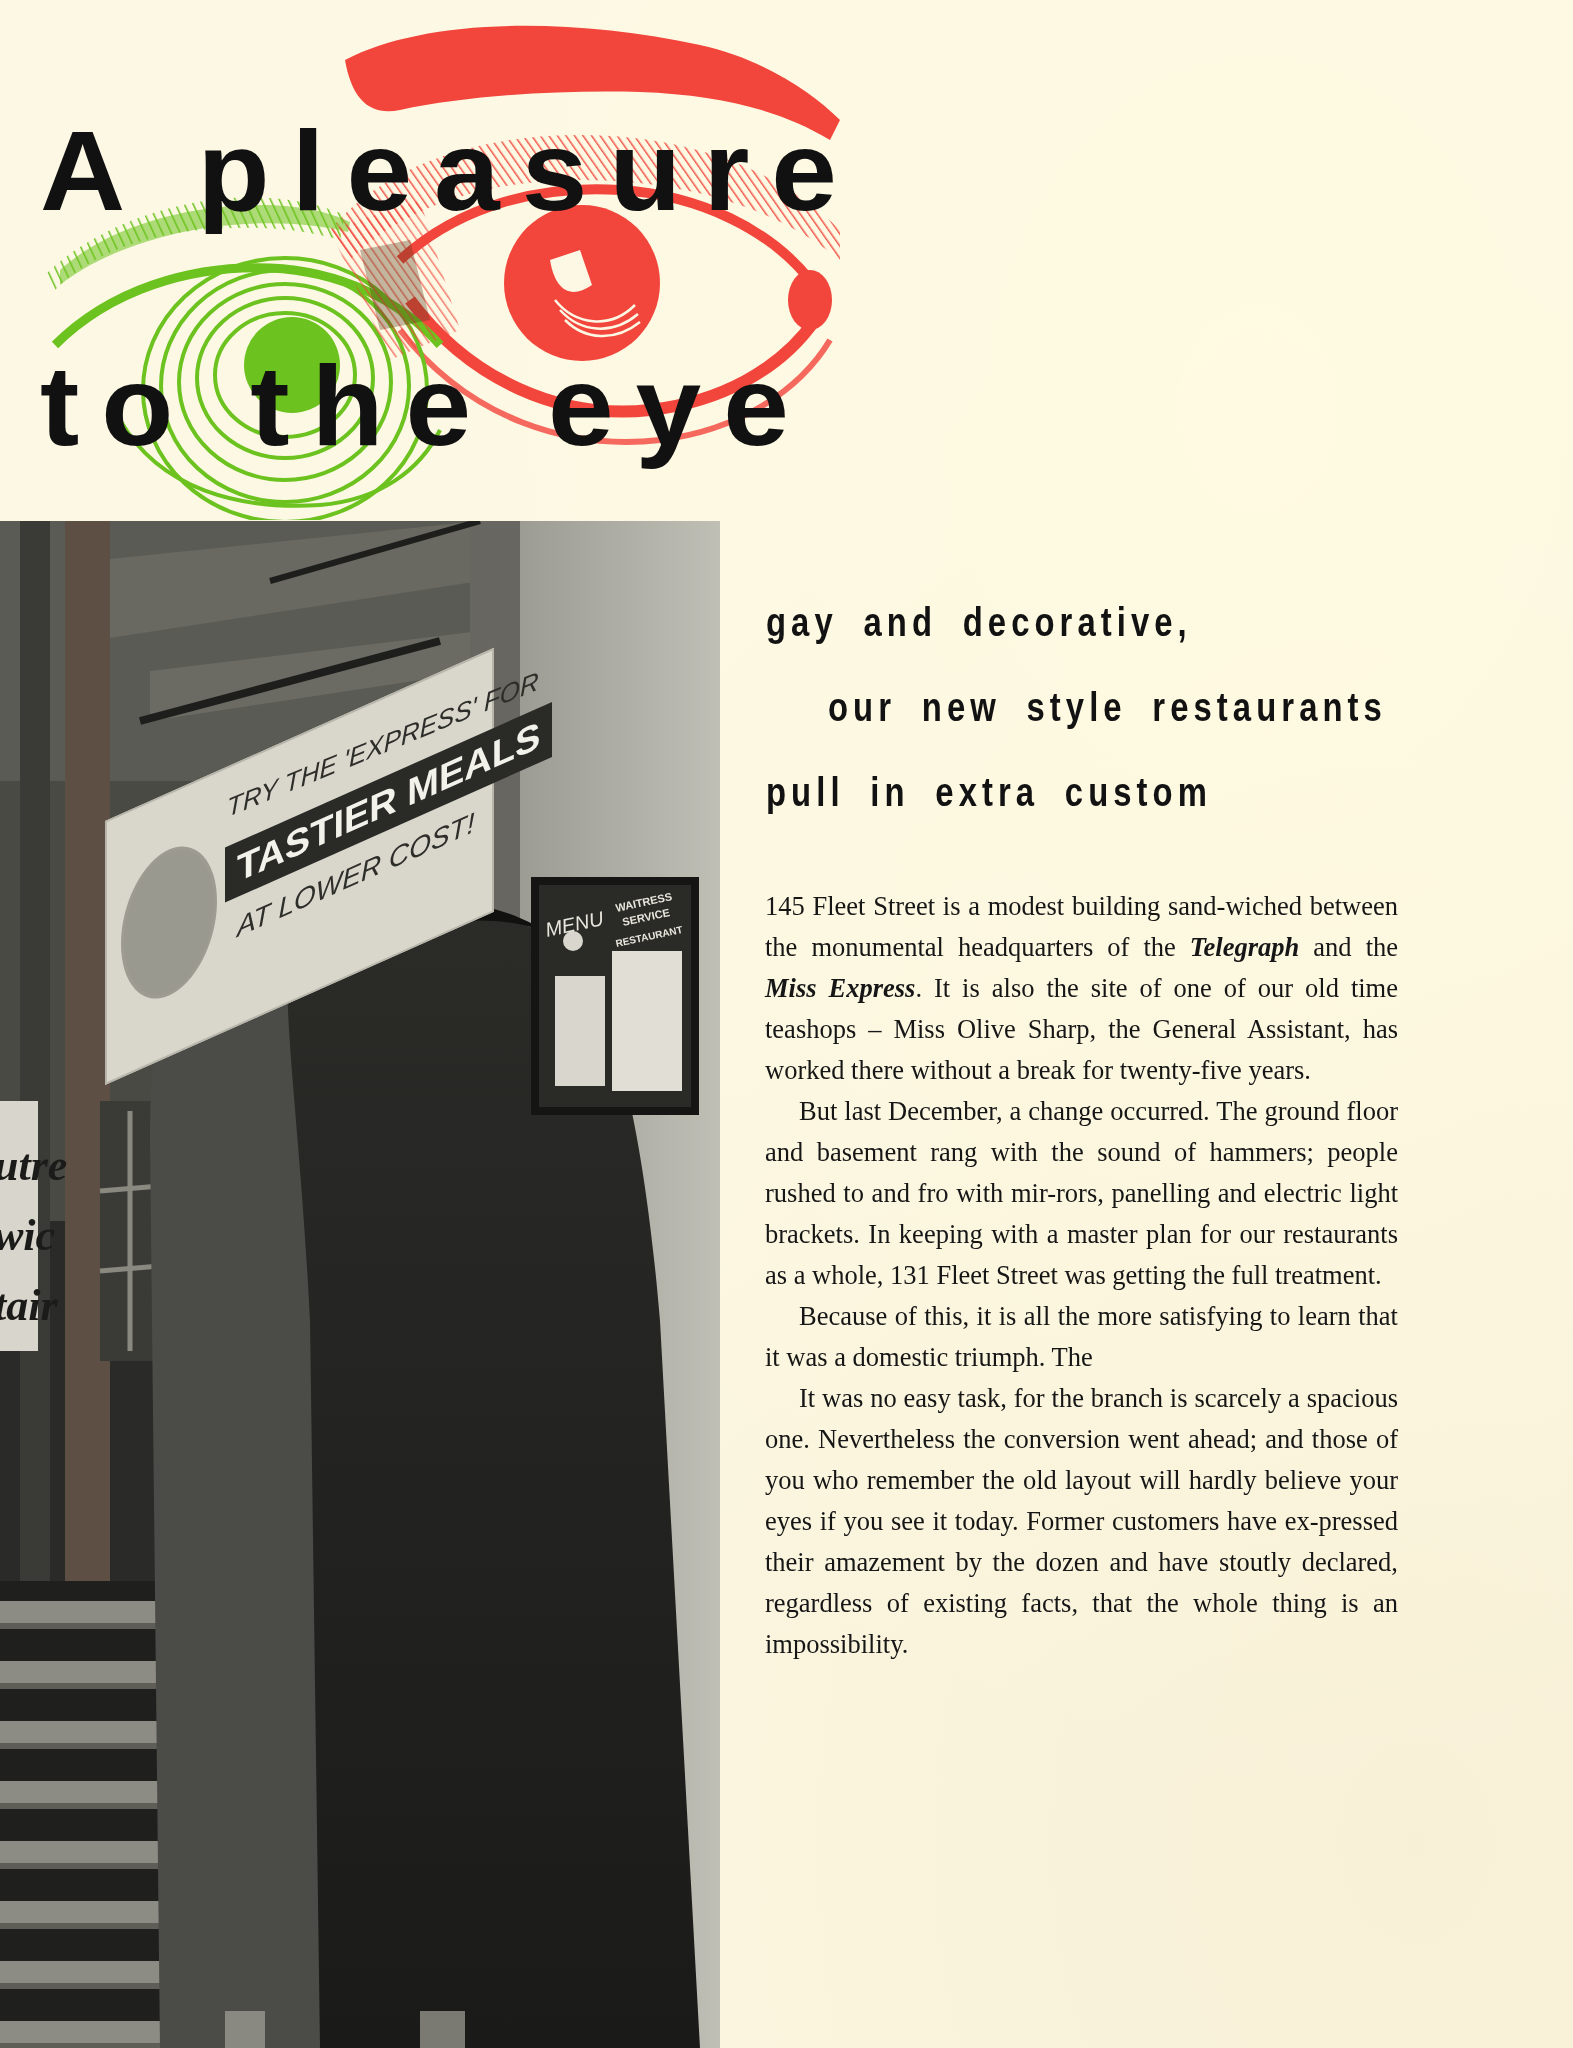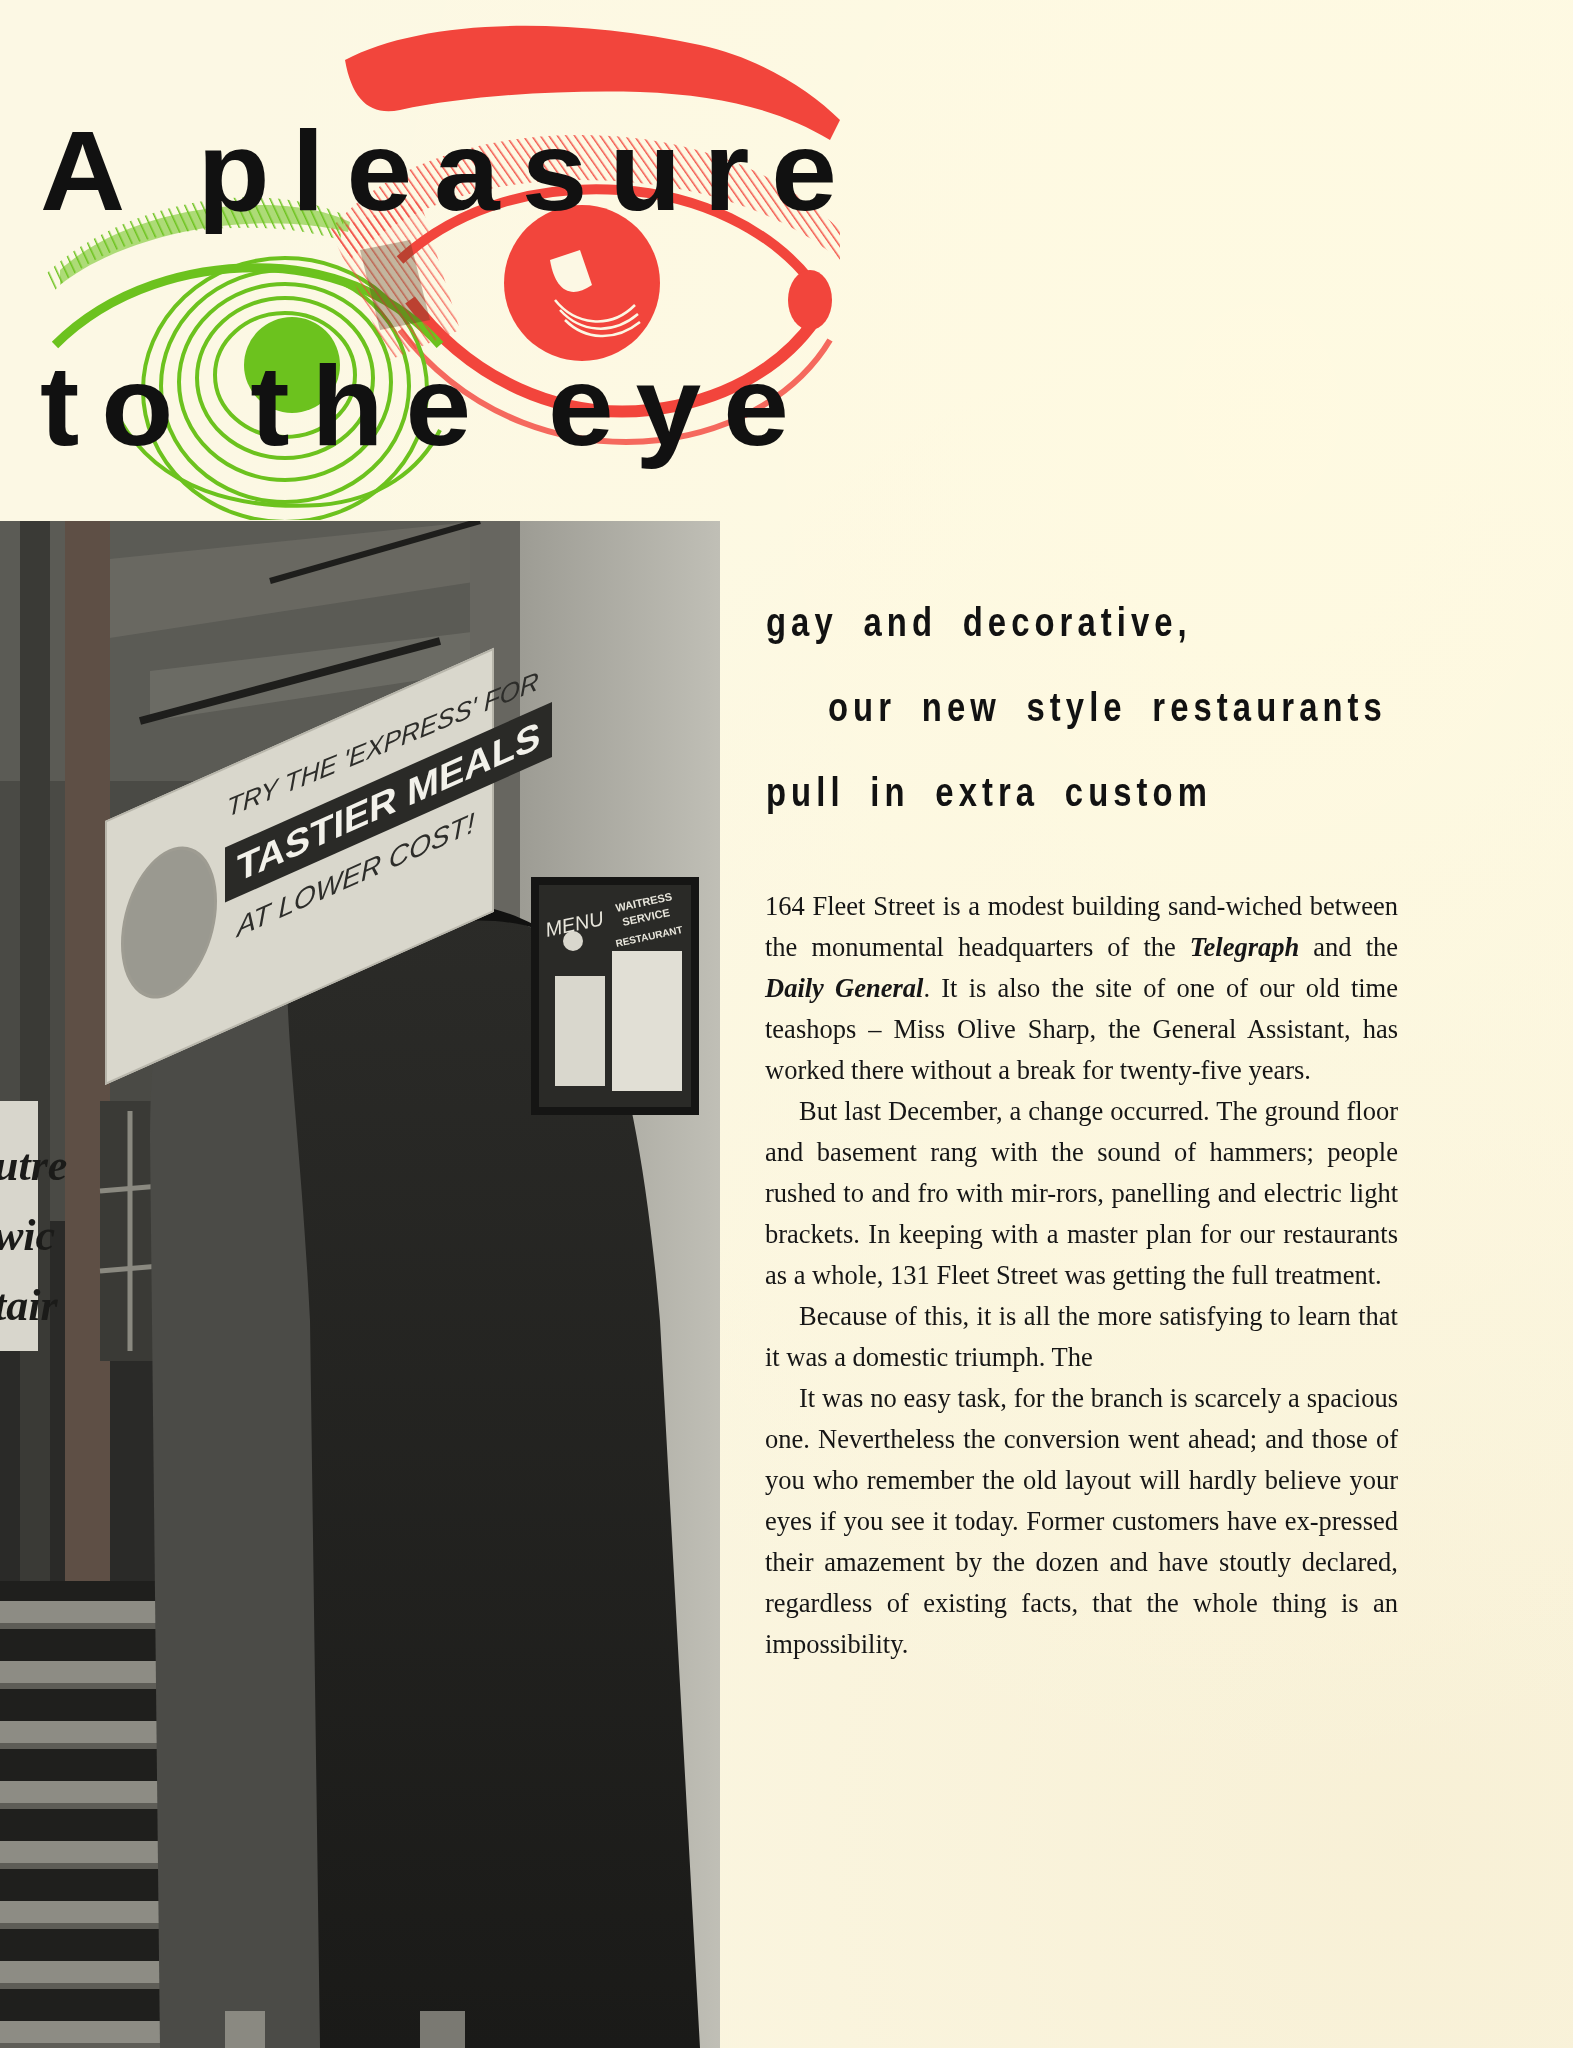--- a/index.html
+++ b/index.html
@@ -211,21 +211,21 @@
     <div>tair</div>
   </div>
 </div>
 
 <h2 class="subhead s1">gay and decorative,</h2>
 <h2 class="subhead s2">our new style restaurants</h2>
 <h2 class="subhead s3">pull in extra custom</h2>
 
 <div class="article">
   <p>
-    <span>164 Fleet Street is a modest building sand-wiched between the monumental headquarters of the </span><em>Telegraph</em><span> and the </span><em>Daily General</em><span>. It is also the site of one of our old time teashops – Miss Olive Sharp, the General Assistant, has worked there without a break for twenty-five years.</span>
+    <span>145 Fleet Street is a modest building sand-wiched between the monumental headquarters of the </span><em>Telegraph</em><span> and the </span><em>Miss Express</em><span>. It is also the site of one of our old time teashops – Miss Olive Sharp, the General Assistant, has worked there without a break for twenty-five years.</span>
   </p>
   <p>
     <span>But last December, a change occurred. The ground floor and basement rang with the sound of hammers; people rushed to and fro with mir-rors, panelling and electric light brackets. In keeping with a master plan for our restaurants as a whole, 131 Fleet Street was getting the full treatment.</span>
   </p>
   <p>
     <span>Because of this, it is all the more satisfying to learn that it was a domestic triumph. The</span>
   </p>
   <p>
     <span>It was no easy task, for the branch is scarcely a spacious one. Nevertheless the conversion went ahead; and those of you who remember the old layout will hardly believe your eyes if you see it today. Former customers have ex-pressed their amazement by the dozen and have stoutly declared, regardless of existing facts, that the whole thing is an impossibility.</span>
   </p>

